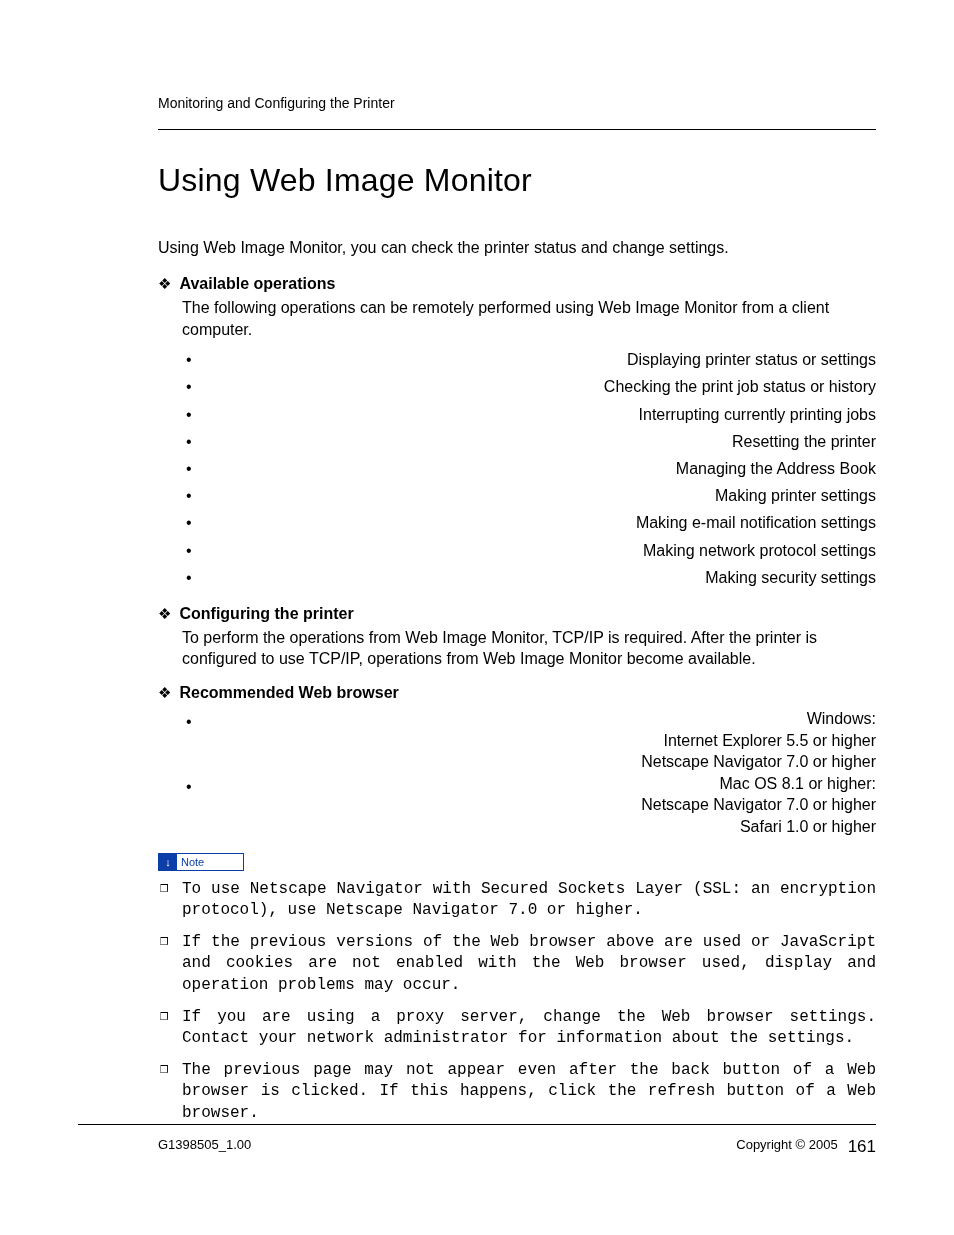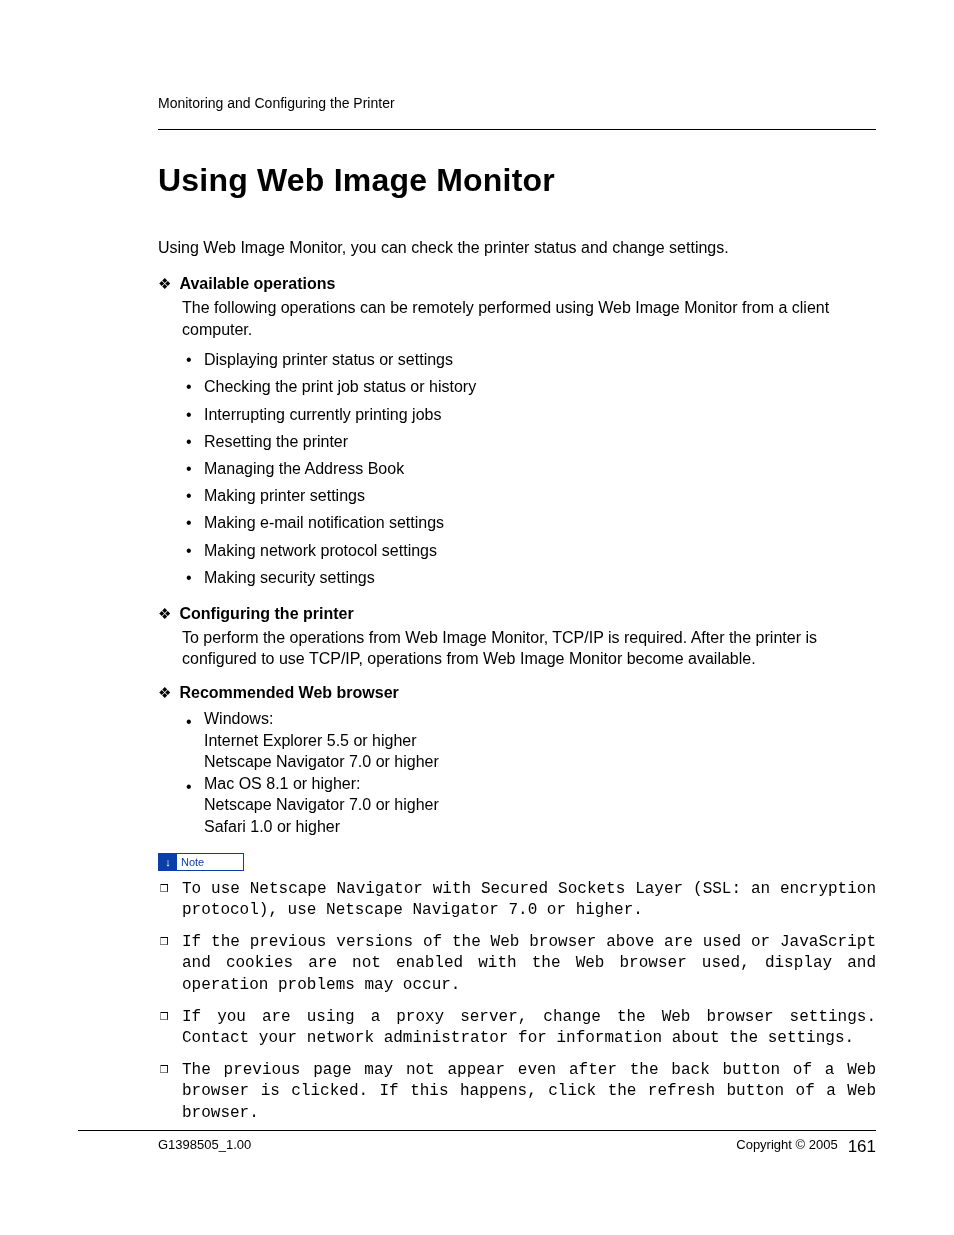--- a/index.html
+++ b/index.html
@@ -16,21 +16,21 @@
   }
   .header-line {
     font-size: 14px;
     padding-bottom: 18px;
     border-bottom: 1px solid #000;
     margin-left: 80px;
     margin-bottom: 32px;
   }
   .title {
     font-size: 32px;
-    font-weight: bold;
+    font-weight: normal;
     margin-left: 80px;
     margin-bottom: 40px;
     letter-spacing: 0.2px;
   }
   .intro {
     font-size: 16px;
     margin-left: 80px;
     margin-bottom: 18px;
   }
   .section {
@@ -59,20 +59,21 @@
   ul.bullets {
     list-style: none;
     margin-left: 24px;
     margin-top: 6px;
   }
   ul.bullets > li {
     font-size: 16px;
     line-height: 1.7;
     position: relative;
     padding-left: 22px;
+    text-align: right;
   }
   ul.bullets > li::before {
     content: "•";
     position: absolute;
     left: 4px;
     top: 0;
   }
   .sub {
     display: block;
     line-height: 1.35;
@@ -121,21 +122,21 @@
     top: 0;
     font-size: 14px;
   }
   .bold { font-weight: bold; }
   .footer {
     position: absolute;
     left: 78px;
     right: 78px;
     bottom: 78px;
     border-top: 1px solid #000;
-    padding-top: 6px;
+    padding-top: 12px;
     font-size: 13px;
   }
   .footer-inner {
     margin-left: 80px;
     display: flex;
     justify-content: space-between;
     align-items: baseline;
   }
   .pagenum {
     font-size: 17px;

